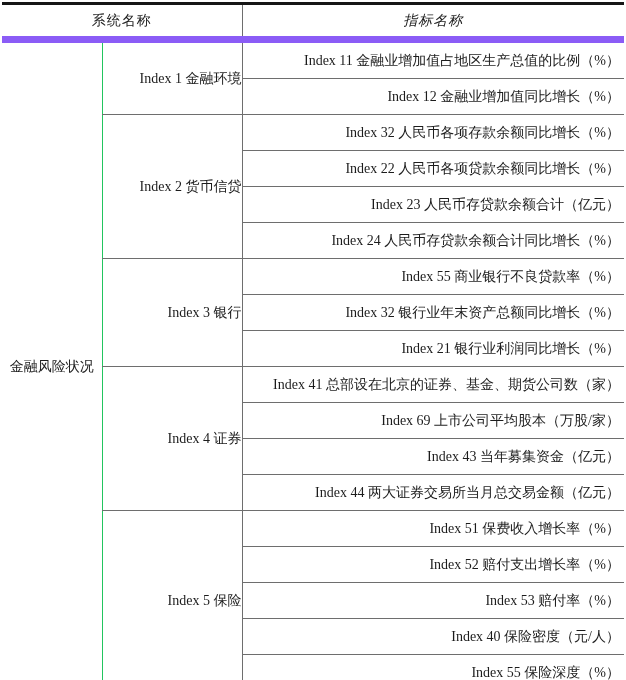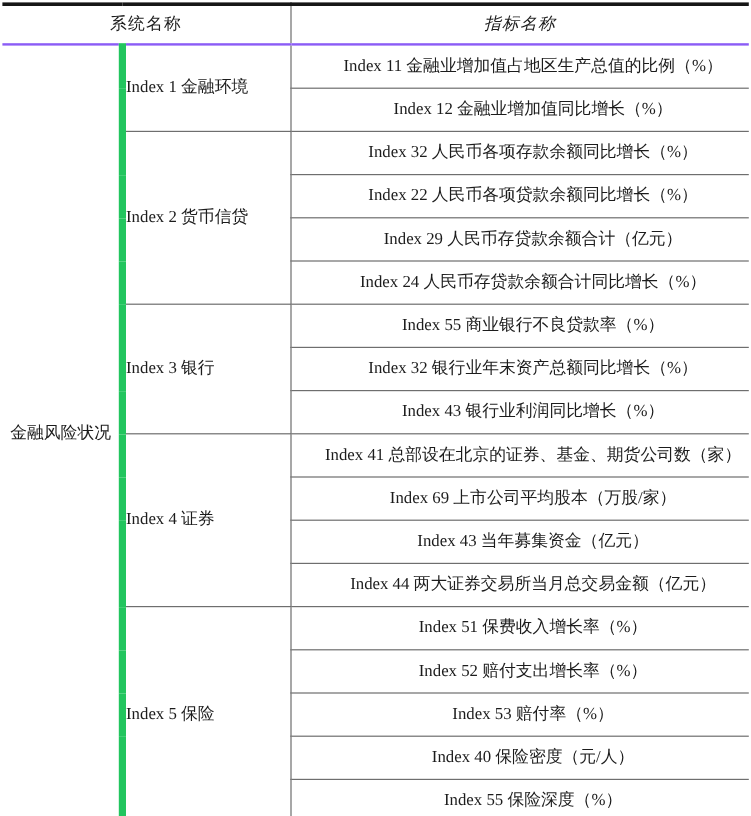--- a/index.html
+++ b/index.html
@@ -32,40 +32,40 @@
   col.c3 { width: 382px; }
   th, td {
     font-weight: normal;
     padding: 0;
     vertical-align: middle;
     line-height: 1.25;
   }
   th.hdr {
     height: 31px;
     text-align: center;
-    border-bottom: 2px solid #8b5cf6;
+    border-bottom: 7px solid #8b5cf6;
     letter-spacing: 1px;
   }
   th.hdr-indicator {
     border-left: 1px solid #6e6e6e;
     font-style: italic;
   }
   td.system-cell {
     text-align: center;
   }
   td.group-cell {
-    text-align: left;
-    border-left: 6px solid #22c55e;
+    text-align: right;
+    border-left: 1px solid #22c55e;
     border-right: 1px solid #6e6e6e;
     border-bottom: 1px solid #6e6e6e;
     margin-left: 15px;
   }
   td.indicator-cell {
     height: 35px;
-    text-align: center;
+    text-align: right;
     padding-left: 26px;
     padding-right: 4px;
     border-bottom: 1px solid #6e6e6e;
     margin-top: 16px;
   }
 </style>
 </head>
 <body>
 
 <div class="page">
@@ -92,35 +92,35 @@
       </tr>
 
       <tr>
         <td class="group-cell" rowspan="4">Index 2 货币信贷</td>
         <td class="indicator-cell">Index 32 人民币各项存款余额同比增长（%）</td>
       </tr>
       <tr>
         <td class="indicator-cell">Index 22 人民币各项贷款余额同比增长（%）</td>
       </tr>
       <tr>
-        <td class="indicator-cell">Index 29 人民币存贷款余额合计（亿元）</td>
+        <td class="indicator-cell">Index 23 人民币存贷款余额合计（亿元）</td>
       </tr>
       <tr>
         <td class="indicator-cell">Index 24 人民币存贷款余额合计同比增长（%）</td>
       </tr>
 
       <tr>
         <td class="group-cell" rowspan="3">Index 3 银行</td>
         <td class="indicator-cell">Index 55 商业银行不良贷款率（%）</td>
       </tr>
       <tr>
         <td class="indicator-cell">Index 32 银行业年末资产总额同比增长（%）</td>
       </tr>
       <tr>
-        <td class="indicator-cell">Index 43 银行业利润同比增长（%）</td>
+        <td class="indicator-cell">Index 21 银行业利润同比增长（%）</td>
       </tr>
 
       <tr>
         <td class="group-cell" rowspan="4">Index 4 证券</td>
         <td class="indicator-cell">Index 41 总部设在北京的证券、基金、期货公司数（家）</td>
       </tr>
       <tr>
         <td class="indicator-cell">Index 69 上市公司平均股本（万股/家）</td>
       </tr>
       <tr>

